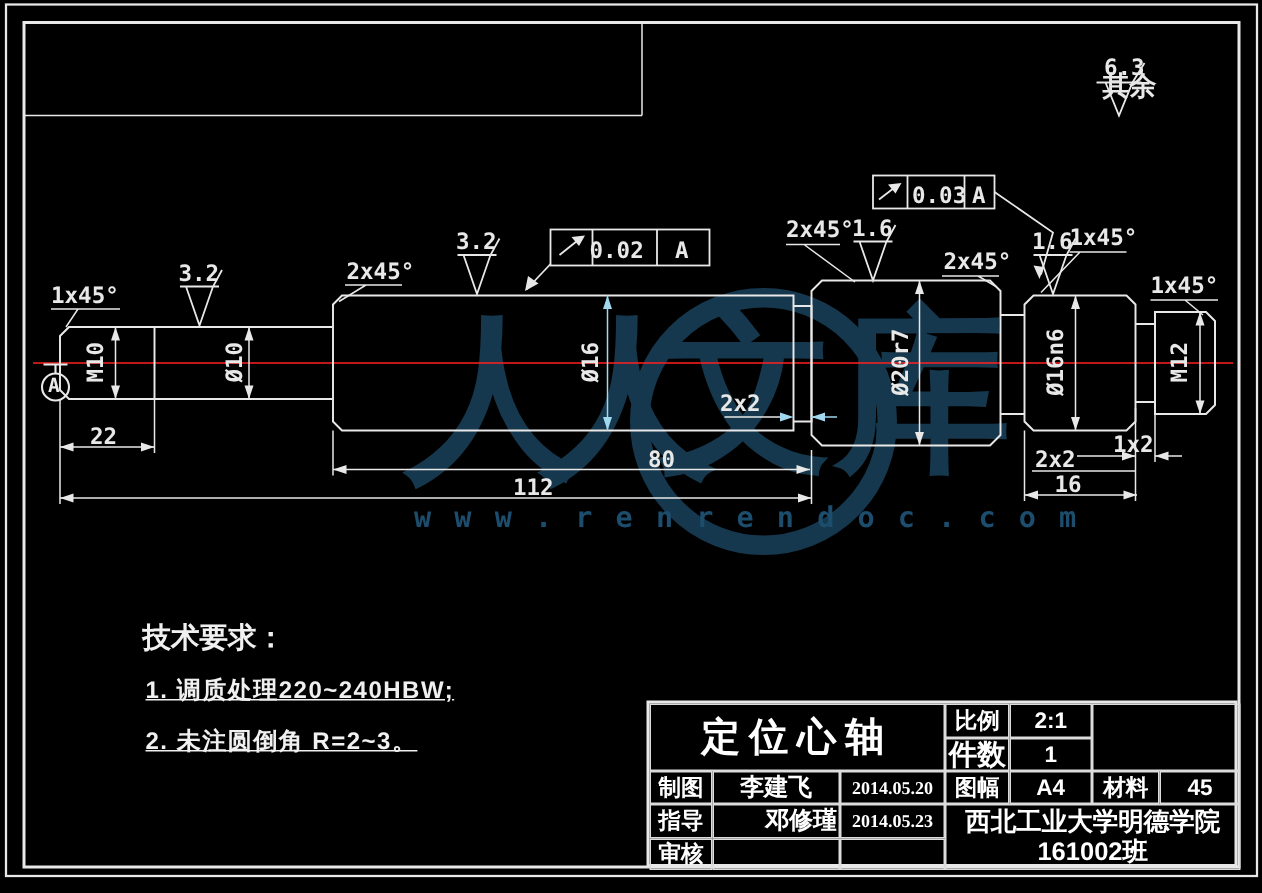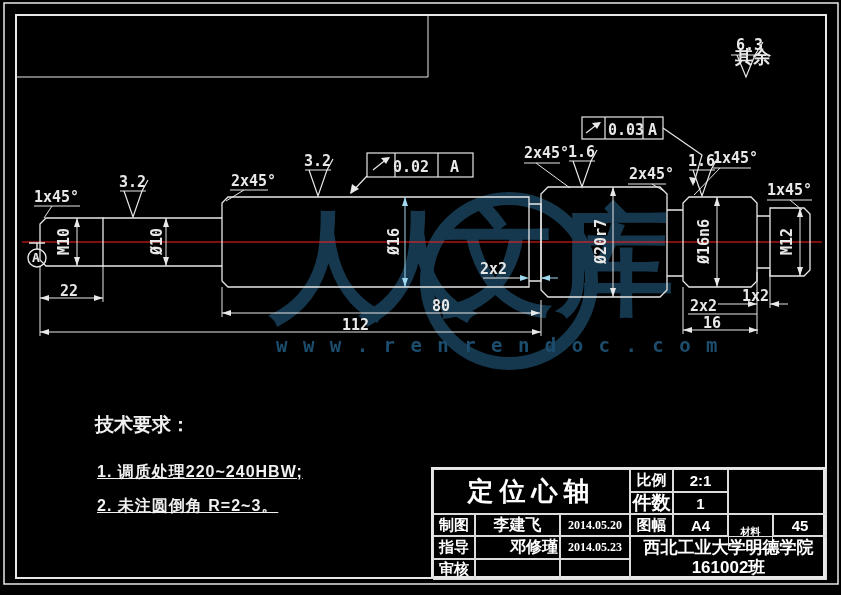--- a/index.html
+++ b/index.html
@@ -14,21 +14,21 @@
   .main-title{position:absolute;left:14px;top:10px;color:#ffff00;
               font:bold 37px "DejaVu Serif",serif;letter-spacing:3px;z-index:4;white-space:nowrap;}
   .wm-char{position:absolute;color:#16384e;font:bold 118px "Liberation Sans",sans-serif;
            z-index:1;line-height:1;}
   .wm-ring{position:absolute;left:420px;top:192px;width:152px;height:152px;
            border:13px solid #16384e;border-radius:50%;z-index:1;}
   .wm-url{position:absolute;left:276px;top:334px;color:#1c4d6d;z-index:1;
           font:bold 19px "DejaVu Sans Mono",monospace;letter-spacing:2px;white-space:nowrap;}
   svg.linework{position:absolute;left:0;top:0;z-index:2;}
   .tech{position:absolute;left:95px;top:412px;color:#f0f0f0;z-index:3;}
-  .tech .h{font:bold 19px "Liberation Sans",sans-serif;margin:0 0 24px 0;}
+  .tech .h{font:bold 19px "Liberation Sans",sans-serif;margin:0 0 12px 0;}
   .tech .i{font:bold 16px "Liberation Sans",sans-serif;margin:0 0 13px 2px;letter-spacing:1px;text-decoration:underline;}
   #tblock{position:absolute;left:431px;top:467px;width:394px;height:111px;
           border:2px solid #e8e8e8;box-sizing:border-box;z-index:3;}
   .tc{position:absolute;border:1px solid #dcdcdc;box-sizing:border-box;
       display:flex;align-items:center;justify-content:center;color:#fff;
       font-family:"Liberation Sans",sans-serif;font-weight:bold;overflow:hidden;}
   .tc.date{font-family:Liberation Serif, serif;font-size:12px;}
   .school{flex-direction:column;line-height:1.2;}
   .tolv{position:absolute;color:#e8e8e8;font:bold 15px "DejaVu Sans Mono",monospace;z-index:3;}
 </style>
@@ -196,21 +196,21 @@
     <div class="tc" style="left:240px;top:0px;width:55px;height:23px;font-size:15px;">2:1</div>
     <div class="tc" style="left:295px;top:0px;width:99px;height:45px;"></div>
     <div class="tc" style="left:197px;top:23px;width:43px;height:22px;font-size:19px;">件数</div>
     <div class="tc" style="left:240px;top:23px;width:55px;height:22px;font-size:15px;">1</div>
 
     <div class="tc" style="left:0px;top:45px;width:42px;height:22px;font-size:15px;">制图</div>
     <div class="tc" style="left:42px;top:45px;width:85px;height:22px;font-size:16px;">李建飞</div>
     <div class="tc date" style="left:127px;top:45px;width:70px;height:22px;">2014.05.20</div>
     <div class="tc" style="left:197px;top:45px;width:43px;height:22px;font-size:15px;">图幅</div>
     <div class="tc" style="left:240px;top:45px;width:55px;height:22px;font-size:15px;">A4</div>
-    <div class="tc" style="left:295px;top:45px;width:45px;height:36px;font-size:10px;">材料</div>
+    <div class="tc" style="left:295px;top:45px;width:45px;height:22px;font-size:15px;">材料</div>
     <div class="tc" style="left:340px;top:45px;width:54px;height:22px;font-size:15px;">45</div>
 
     <div class="tc" style="left:0px;top:67px;width:42px;height:23px;font-size:15px;">指导</div>
     <div class="tc" style="left:42px;top:67px;width:85px;height:23px;font-size:16px;padding-left:33px;">邓修瑾</div>
     <div class="tc date" style="left:127px;top:67px;width:70px;height:23px;">2014.05.23</div>
     <div class="tc school" style="left:197px;top:67px;width:197px;height:44px;font-size:17px;">
       <span>西北工业大学明德学院</span>
       <span>161002班</span>
     </div>
 

